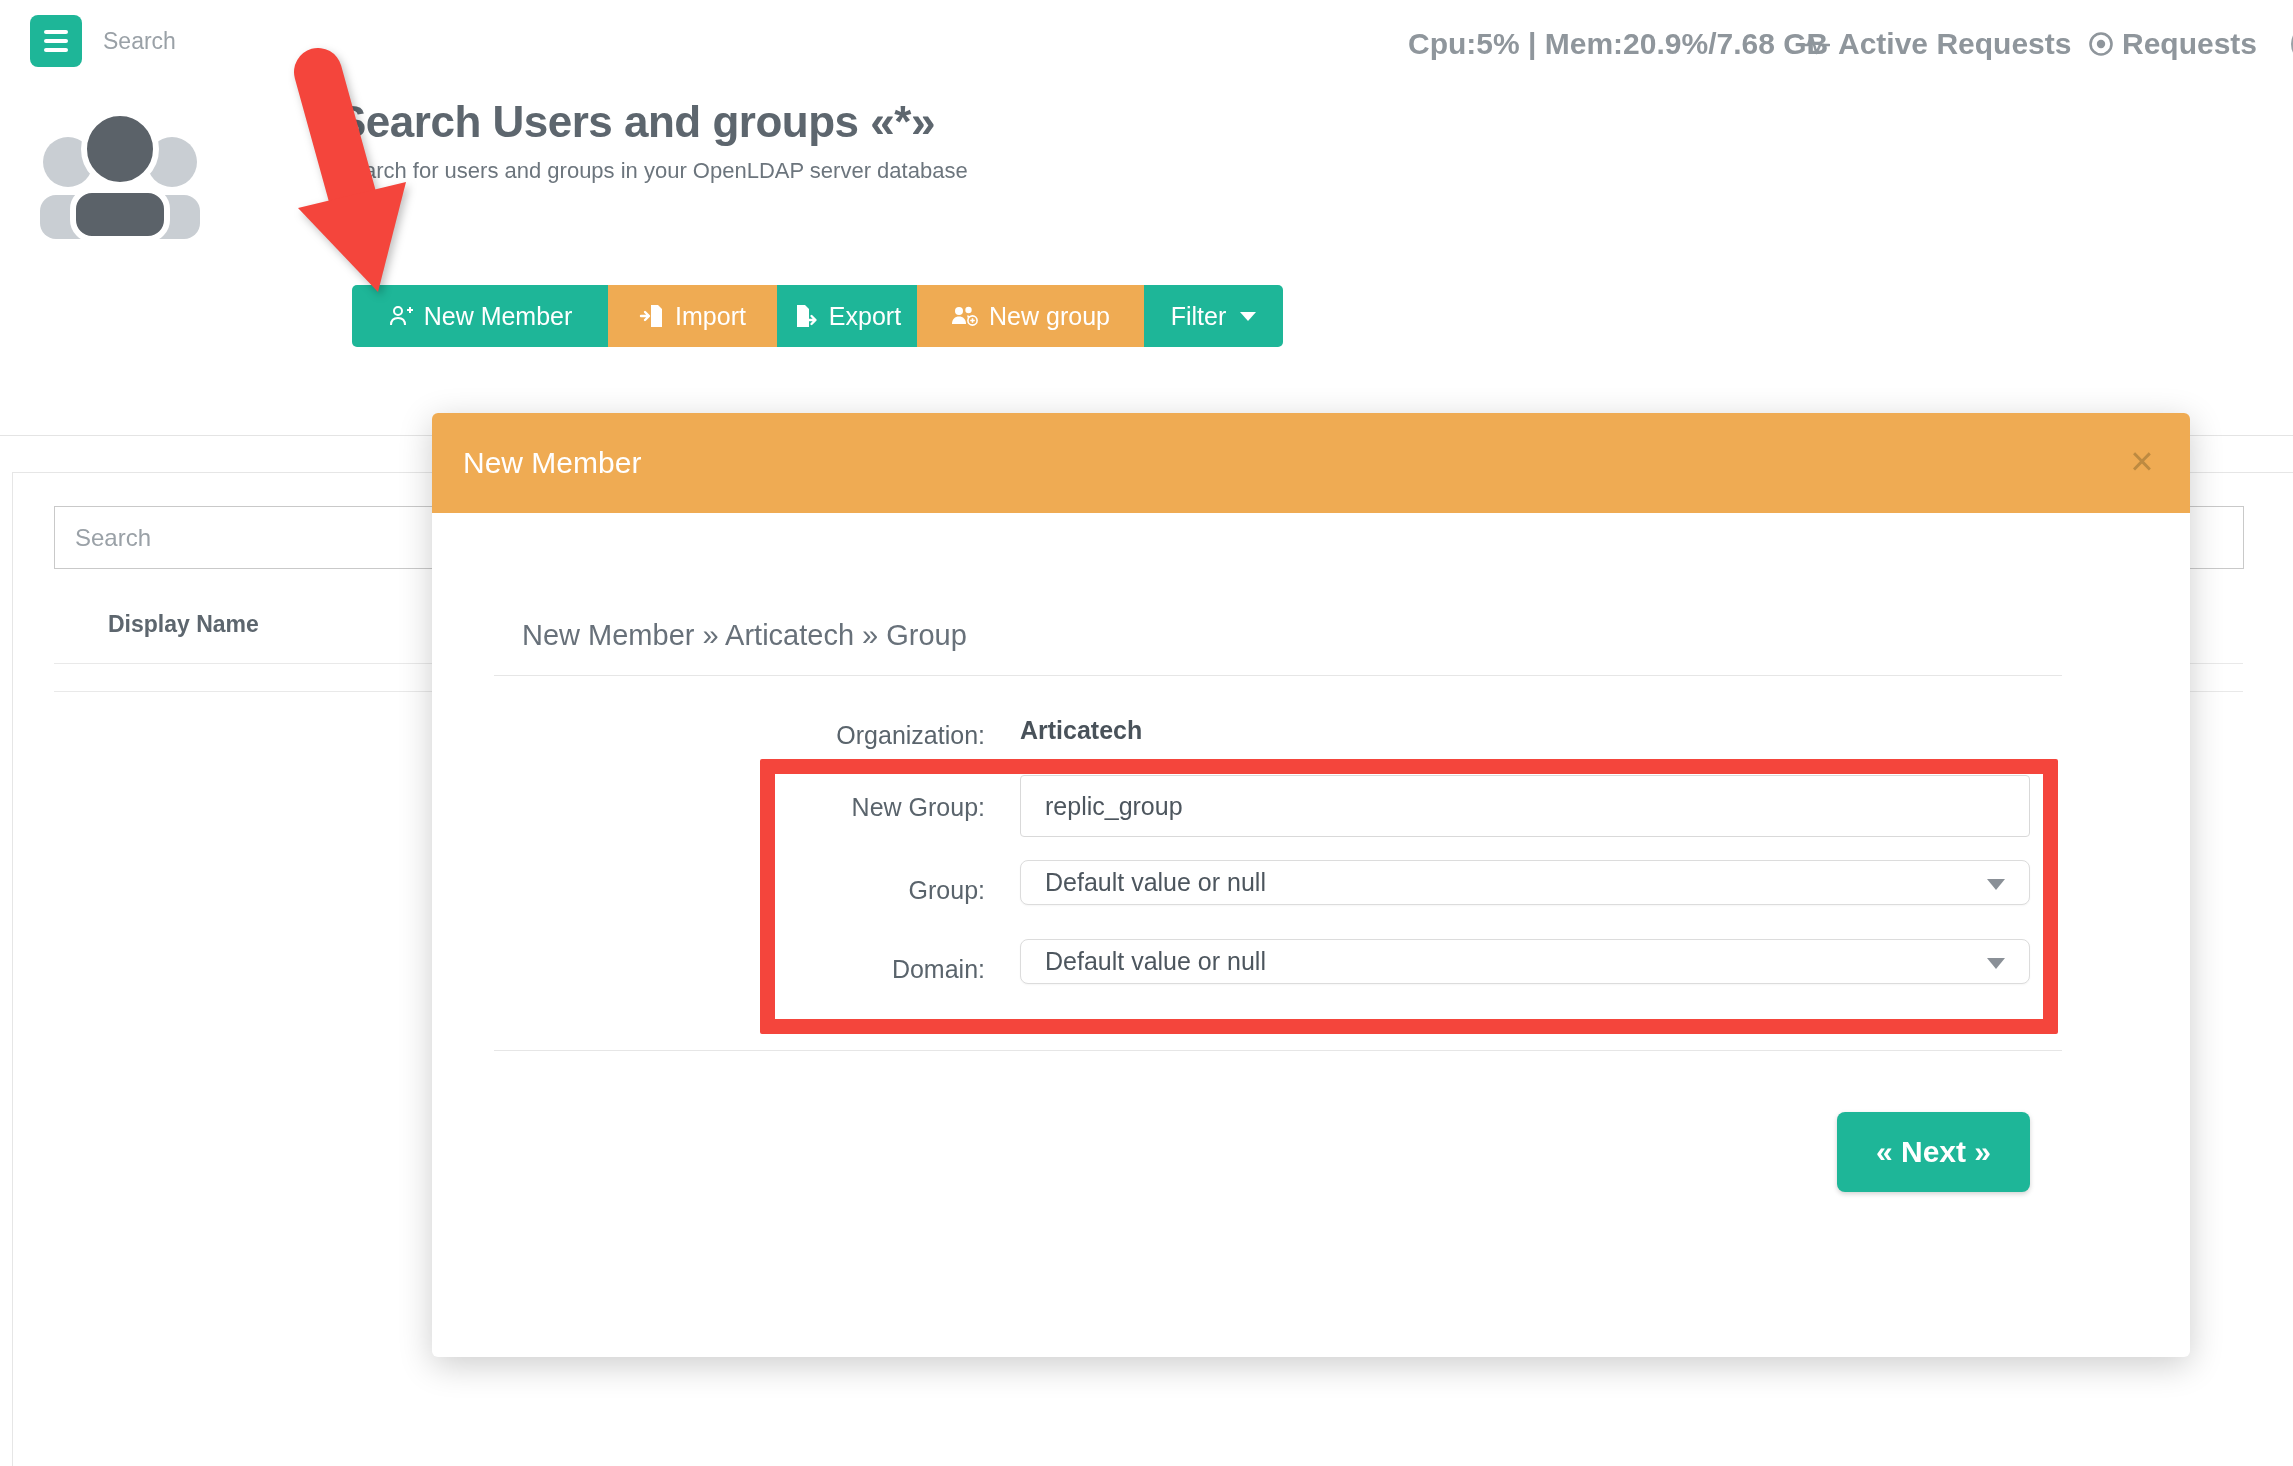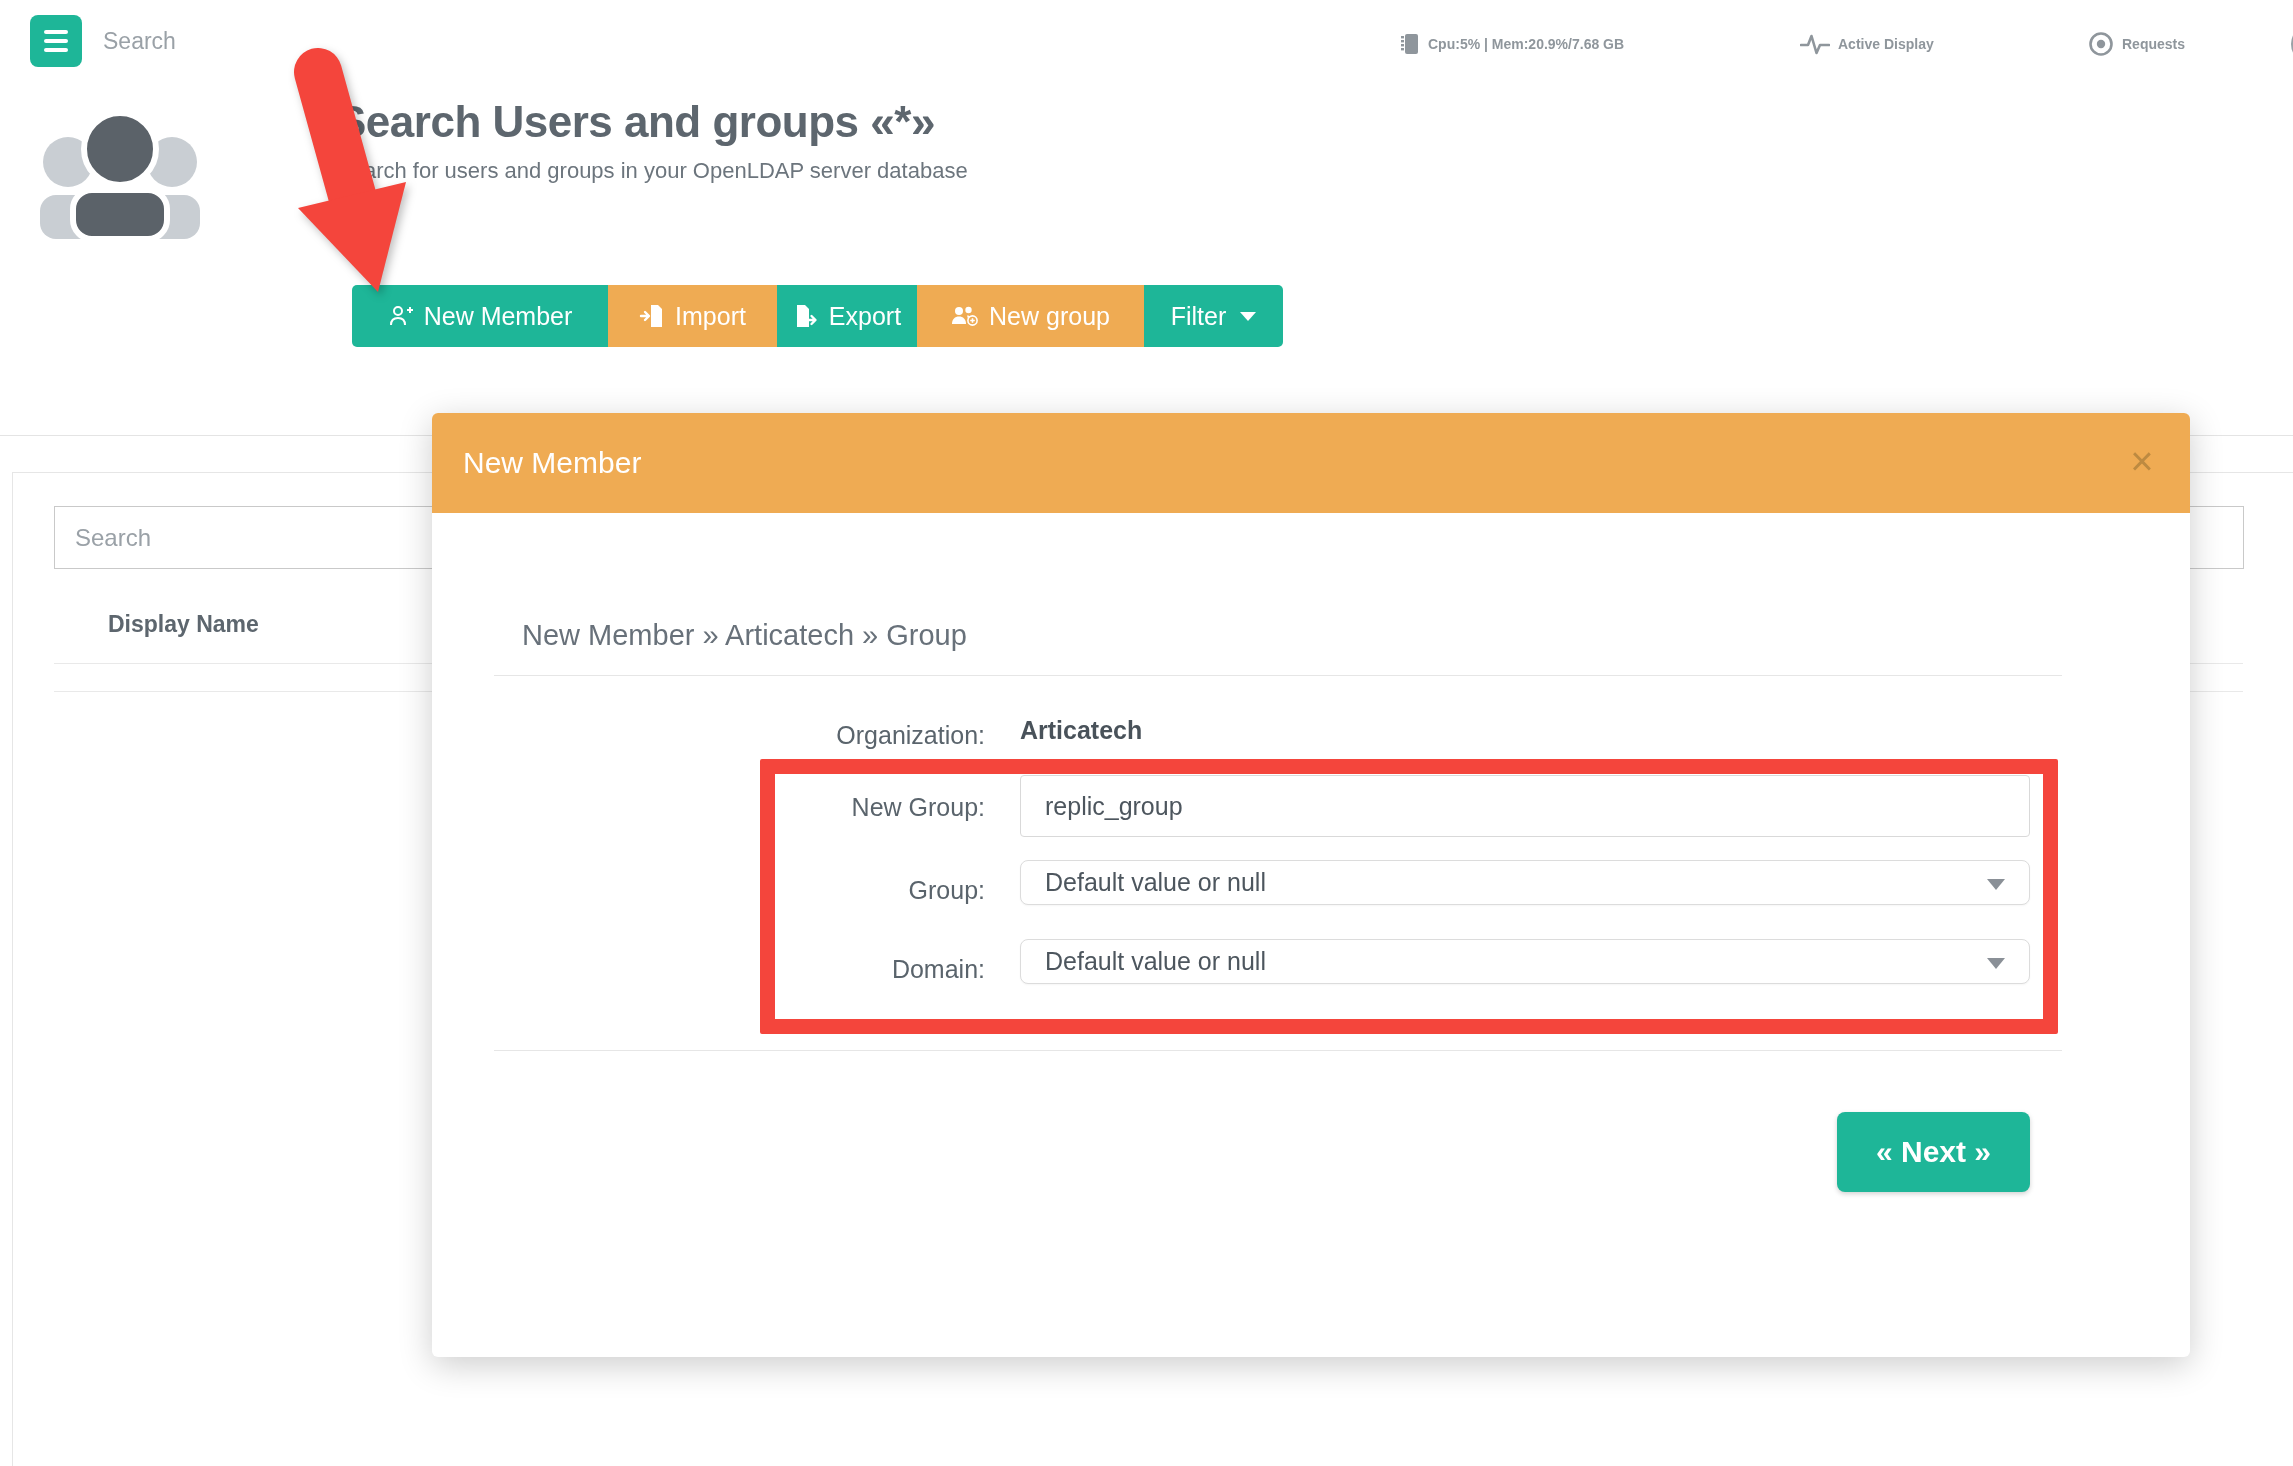--- a/index.html
+++ b/index.html
@@ -8,21 +8,21 @@
   .screen { position:absolute; inset:0; overflow:hidden; background:#fff; }
 
   
   .topbar { position:absolute; left:0; top:0; width:100%; height:90px; background:#fff; }
   .menu-btn { position:absolute; left:30px; top:15px; width:52px; height:52px; border:none;
               background:var(--green); border-radius:8px; cursor:pointer;
               display:flex; flex-direction:column; justify-content:center; align-items:center; gap:5px; }
   .menu-btn .bar { width:24px; height:4px; background:#fff; border-radius:2px; }
   .topbar-title { position:absolute; left:103px; top:28px; font-size:23px; color:#9aa1a7; }
   .topbar-right { position:absolute; left:1400px; top:24px; height:40px; display:flex; align-items:center; }
-  .stat { display:flex; align-items:center; gap:8px; font-size:14px; font-weight:600; color:#8f969c; white-space:nowrap; }
+  .stat { display:flex; align-items:center; gap:8px; font-size:30px; font-weight:600; color:#8f969c; white-space:nowrap; }
   .stat.s1 { width:400px; }
   .stat.s2 { width:288px; }
   .stat.s3 { width:175px;text-align:right; }
   .clock-partial { width:40px; height:40px; border:3px solid #9aa1a7; border-radius:50%; margin-left:28px; }
 
   
   .users-icon { position:absolute; left:35px; top:112px; width:170px; height:127px; }
   .page-title { position:absolute; left:337px; top:97px; font-size:44px; font-weight:700; color:#5d666e; letter-spacing:-0.5px; }
   .page-subtitle { position:absolute; left:337px; top:158px; font-size:22px; color:#6c757d; }
   .action-row { position:absolute; left:352px; top:285px; height:62px; display:flex; }
@@ -120,21 +120,21 @@
           <rect x="1" y="9" width="3" height="2.4" fill="#8f969c"></rect>
           <rect x="1" y="13" width="3" height="2.4" fill="#8f969c"></rect>
           <rect x="1" y="17" width="3" height="2.4" fill="#8f969c"></rect>
         </svg>
         <span>Cpu:5% | Mem:20.9%/7.68 GB</span>
       </div>
       <div class="stat s2">
         <svg viewBox="0 0 30 24" width="30" height="24">
           <path d="M1 13 h7 l3.5-9 5 17 3.5-8 h9" stroke="#8f969c" stroke-width="2.6" fill="none" stroke-linecap="round" stroke-linejoin="round"></path>
         </svg>
-        <span>Active Display</span>
+        <span>Active Requests</span>
       </div>
       <div class="stat s3">
         <svg viewBox="0 0 26 26" width="26" height="26">
           <circle cx="13" cy="13" r="10.5" stroke="#8f969c" stroke-width="2.6" fill="none"></circle>
           <circle cx="13" cy="13" r="4.2" fill="#8f969c"></circle>
         </svg>
         <span>Requests</span>
       </div>
       <div class="clock-partial"></div>
     </div>

